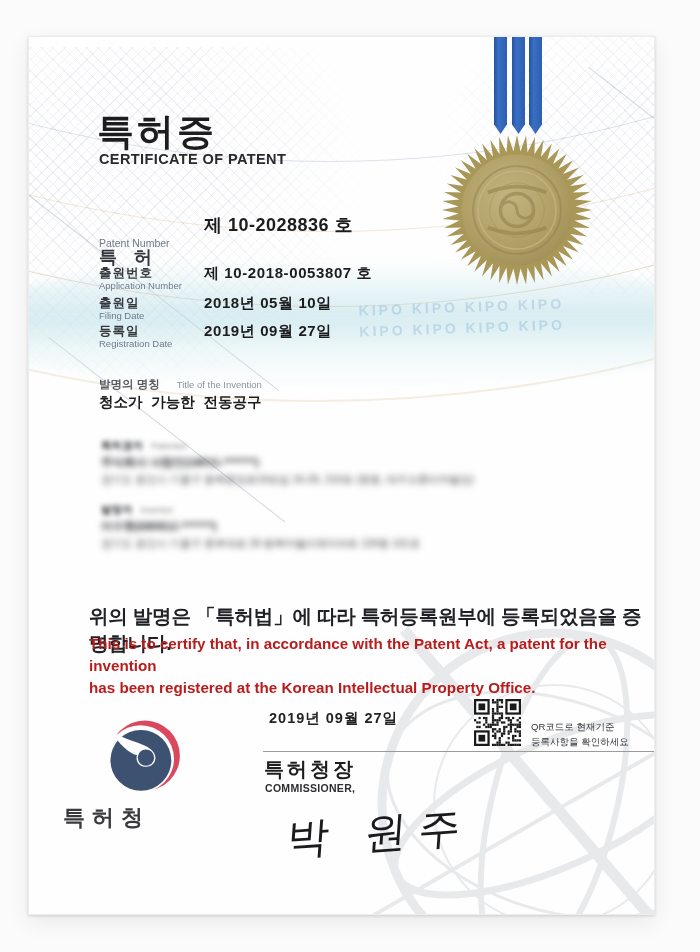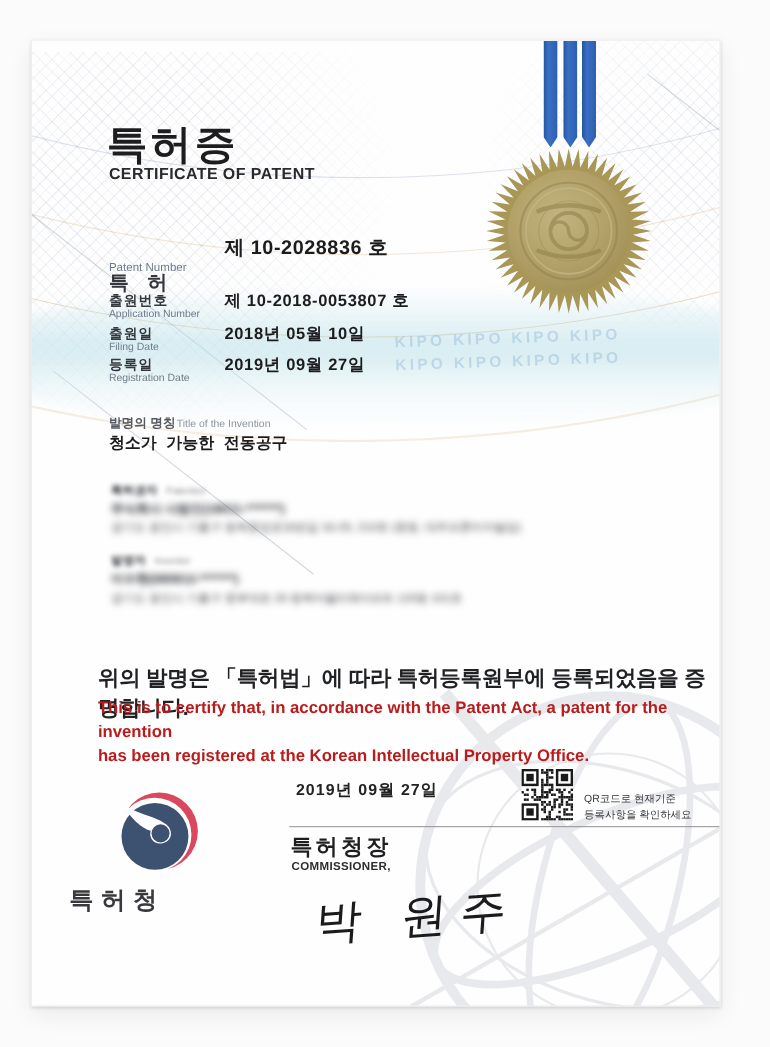--- a/index.html
+++ b/index.html
@@ -67,21 +67,21 @@
 
   .patent-label { left:70px; top:176px; font-size:18px; letter-spacing:6px;margin-top:32px; }
   .patent-sub   { left:70px; top:200px; font-size:10.5px; }
   .patent-val   { left:175px; top:176px; font-size:18px; letter-spacing:.5px; }
 
   .f-label { left:70px; font-size:12.5px; letter-spacing:1px; }
   .f-sub   { left:70px; font-size:9.5px;text-align:right; }
   .f-val   { left:175px; font-size:15px; letter-spacing:.6px; }
 
   .inv-label { left:70px; top:340px; font-size:11.5px; color:#55585e; font-weight:bold; }
-  .inv-sub   { font-size:9.5px; color:#8b94a0; font-weight:normal; margin-left:1px; }
+  .inv-sub   { font-size:9.5px; color:#8b94a0; font-weight:normal; margin-left:17px; }
   .inv-title { left:70px; top:356px; font-size:14.5px;font-family:Liberation Mono, monospace; }
 
   .blur-sm { filter:blur(2.6px); }
   .blur-md { filter:blur(3.2px); }
   .red-label { left:72px; font-size:10.5px; color:#3a3d42; font-weight:bold; }
   .red-sub { font-size:9px; color:#888; font-weight:normal; margin-left:8px; }
   .red-line { left:72px; font-size:11.5px; color:#2c2e33; font-weight:bold; white-space:nowrap; }
   .red-line2 { left:72px; font-size:10.5px; color:#3c3e44; white-space:nowrap; }
 
   .stmt-ko { left:60px; top:566px; width:560px; font-size:19.5px; font-weight:800; color:#202124; letter-spacing:-.2px; }

